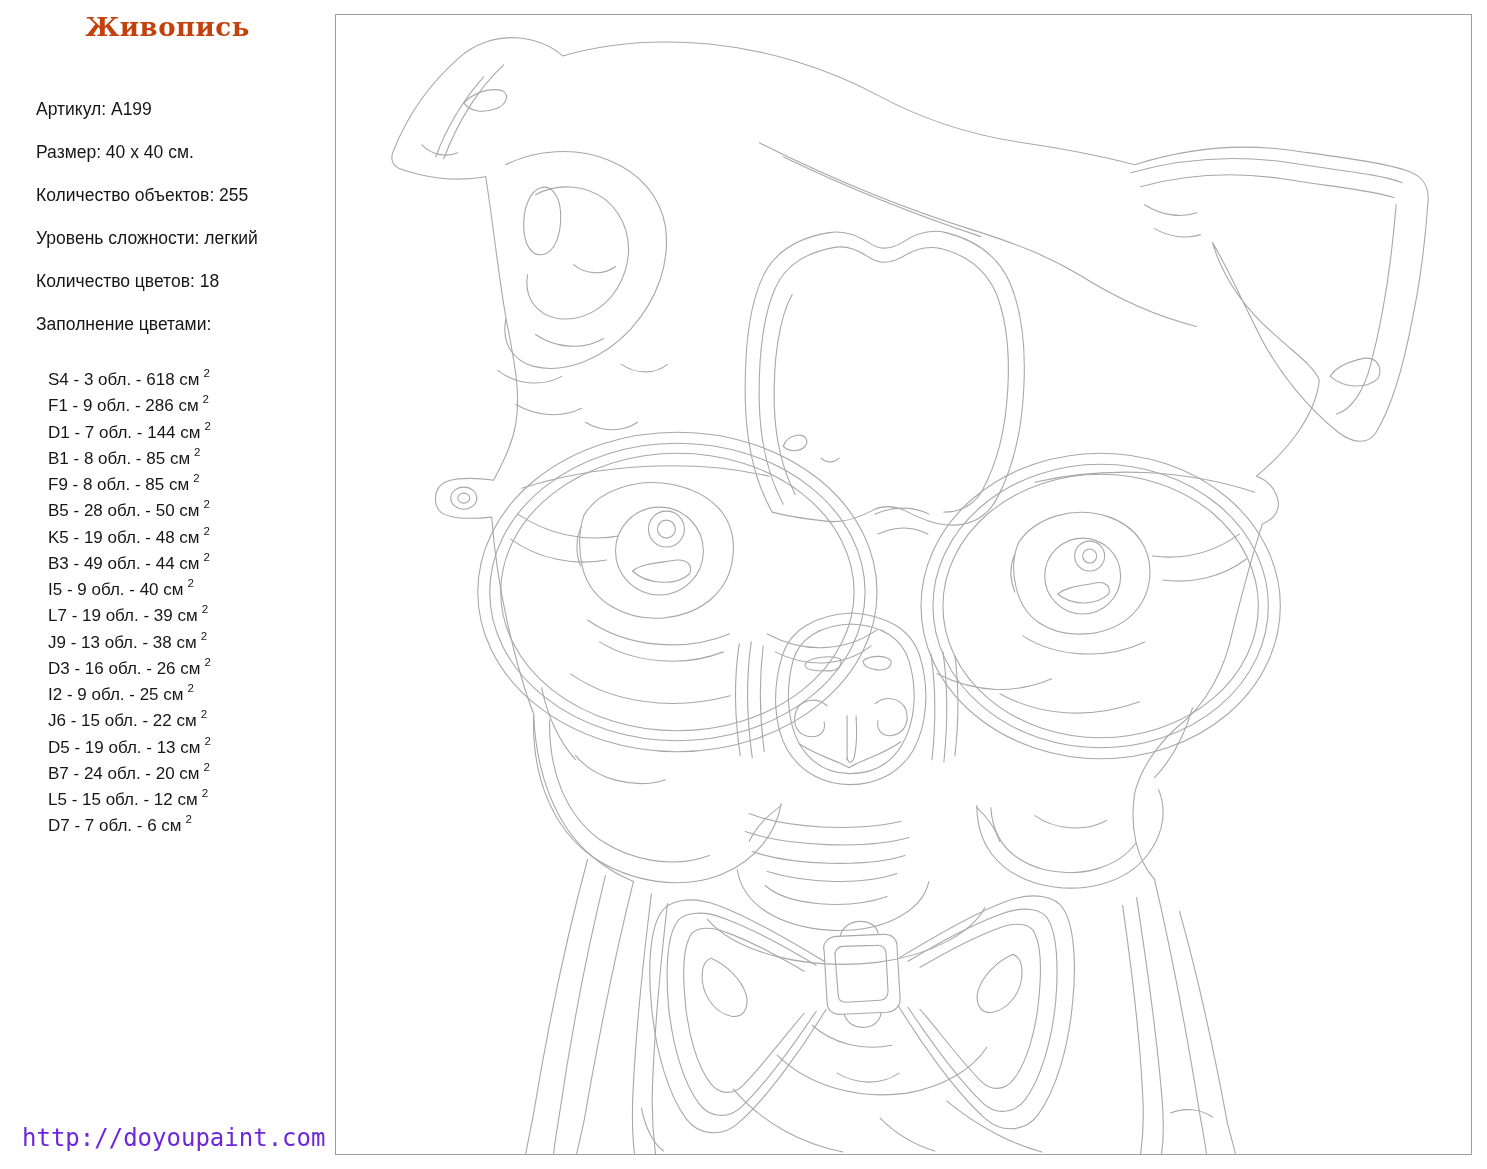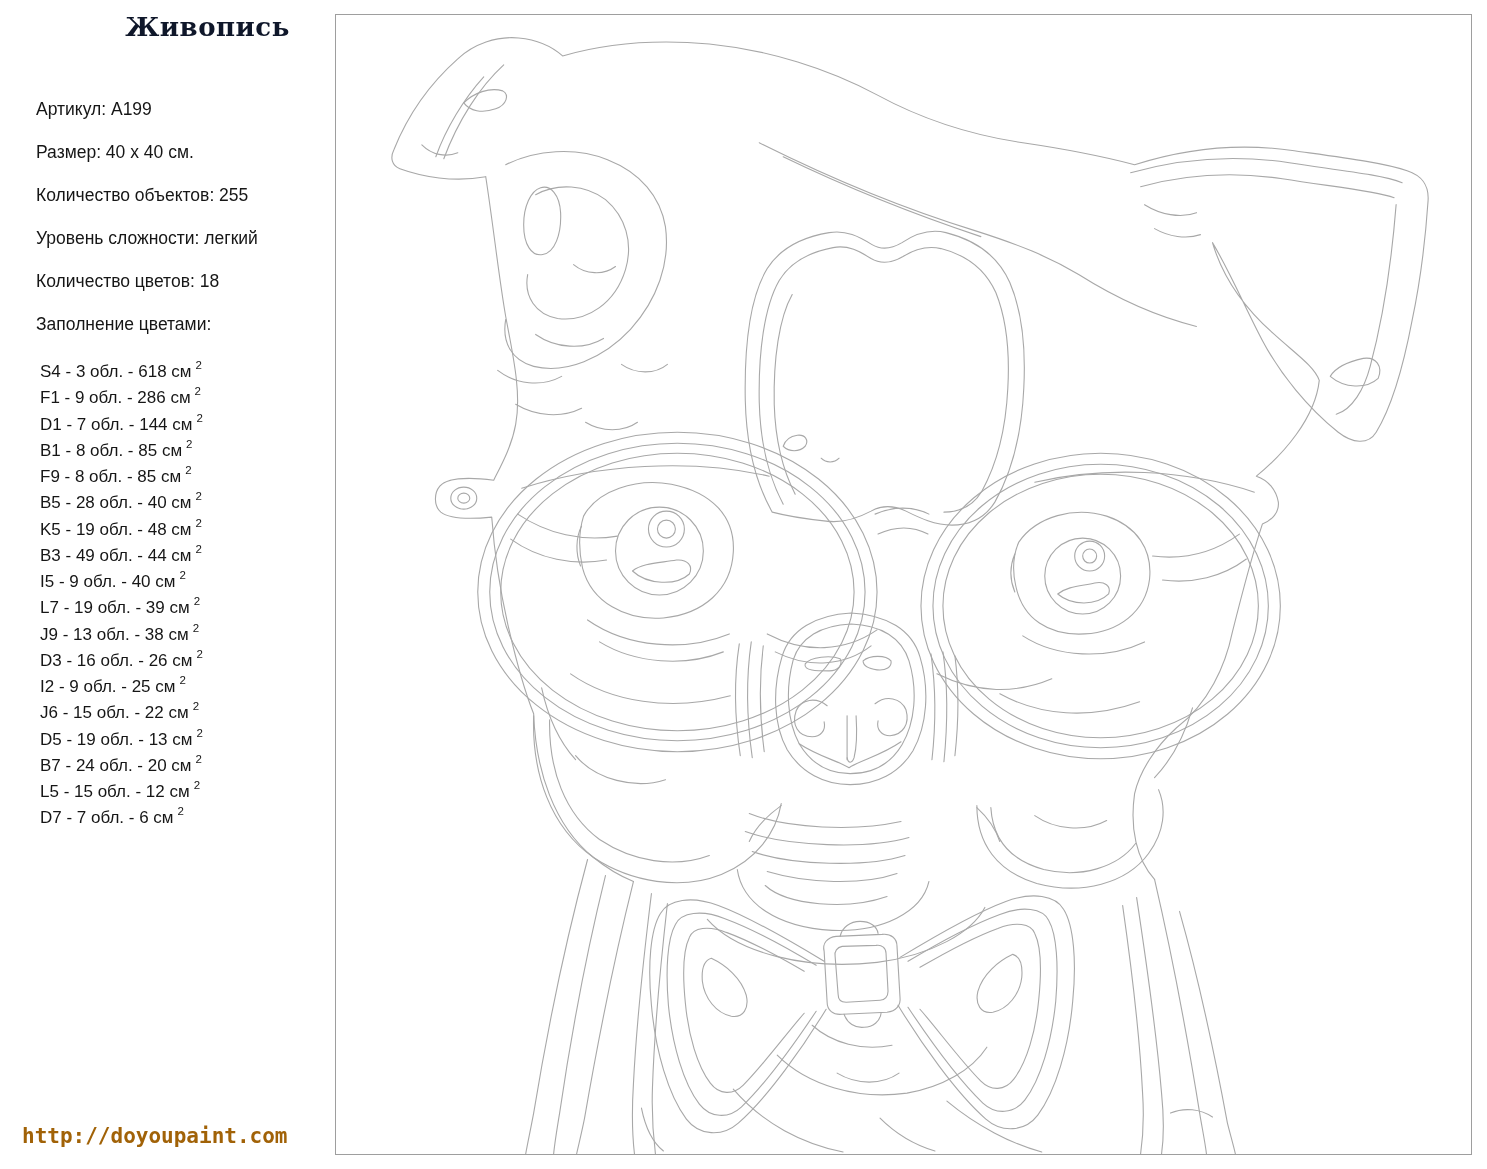--- a/index.html
+++ b/index.html
@@ -3,33 +3,33 @@
 <meta charset="utf-8">
 <style>
   html,body{margin:0;padding:0;background:#ffffff;}
   body{width:1487px;height:1169px;position:relative;overflow:hidden;
        font-family:"Liberation Sans",sans-serif;color:#161616;}
 
   .info-panel{position:absolute;left:0;top:0;width:335px;height:1169px;}
 
   .brand{position:absolute;left:0;top:12px;width:335px;text-align:center;
          font-family:"DejaVu Serif",serif;font-weight:700;font-size:26px;
-         line-height:31px;color:#0f172a;letter-spacing:.5px;margin-left:40px;}
+         line-height:31px;color:#c2410c;letter-spacing:.5px;}
   .brand .line2{word-spacing:9px;}
   .brand .reg{font-size:12px;font-weight:700;vertical-align:9px;margin-left:9px;}
 
   .product-info{position:absolute;left:36px;top:100px;font-size:17.5px;line-height:18px;}
   .product-info p{margin:0 0 25px 0;}
 
-  .fill-list{position:absolute;left:36px;top:352px;margin:4px;padding:0;list-style:none;
+  .fill-list{position:absolute;left:36px;top:352px;margin:12px;padding:0;list-style:none;
              font-size:17px;line-height:21.6px;}
   .fill-list sup{font-size:11.5px;margin-left:4px;position:relative;top:-1px;}
 
   .site-url{position:absolute;left:22px;top:1124px;
-            font-family:"DejaVu Sans Mono",monospace;font-size:21px;color:#a16207;font-weight:bold;}
+            font-family:"DejaVu Sans Mono",monospace;font-size:24px;color:#6d28d9;}
 
   .canvas-frame{position:absolute;left:335px;top:14px;width:1137px;height:1141px;
                 border:1px solid #9e9e9e;box-sizing:border-box;background:#fff;}
   .canvas-frame svg{display:block;width:100%;height:100%;}
   .art path,.art ellipse,.art circle{fill:none;stroke:#a8a8a8;stroke-width:1.1;
                 stroke-linecap:round;stroke-linejoin:round;}
 </style>
 </head>
 <body>
 
@@ -47,21 +47,21 @@
     <p>Количество цветов: 18</p>
     <p>Заполнение цветами:</p>
   </div>
 
   <ul class="fill-list">
     <li><span>S4 - 3 обл. - 618 см</span><sup>2</sup></li>
     <li><span>F1 - 9 обл. - 286 см</span><sup>2</sup></li>
     <li><span>D1 - 7 обл. - 144 см</span><sup>2</sup></li>
     <li><span>B1 - 8 обл. - 85 см</span><sup>2</sup></li>
     <li><span>F9 - 8 обл. - 85 см</span><sup>2</sup></li>
-    <li><span>B5 - 28 обл. - 40 см</span><sup>2</sup></li>
+    <li><span>B5 - 28 обл. - 50 см</span><sup>2</sup></li>
     <li><span>K5 - 19 обл. - 48 см</span><sup>2</sup></li>
     <li><span>B3 - 49 обл. - 44 см</span><sup>2</sup></li>
     <li><span>I5 - 9 обл. - 40 см</span><sup>2</sup></li>
     <li><span>L7 - 19 обл. - 39 см</span><sup>2</sup></li>
     <li><span>J9 - 13 обл. - 38 см</span><sup>2</sup></li>
     <li><span>D3 - 16 обл. - 26 см</span><sup>2</sup></li>
     <li><span>I2 - 9 обл. - 25 см</span><sup>2</sup></li>
     <li><span>J6 - 15 обл. - 22 см</span><sup>2</sup></li>
     <li><span>D5 - 19 обл. - 13 см</span><sup>2</sup></li>
     <li><span>B7 - 24 обл. - 20 см</span><sup>2</sup></li>

